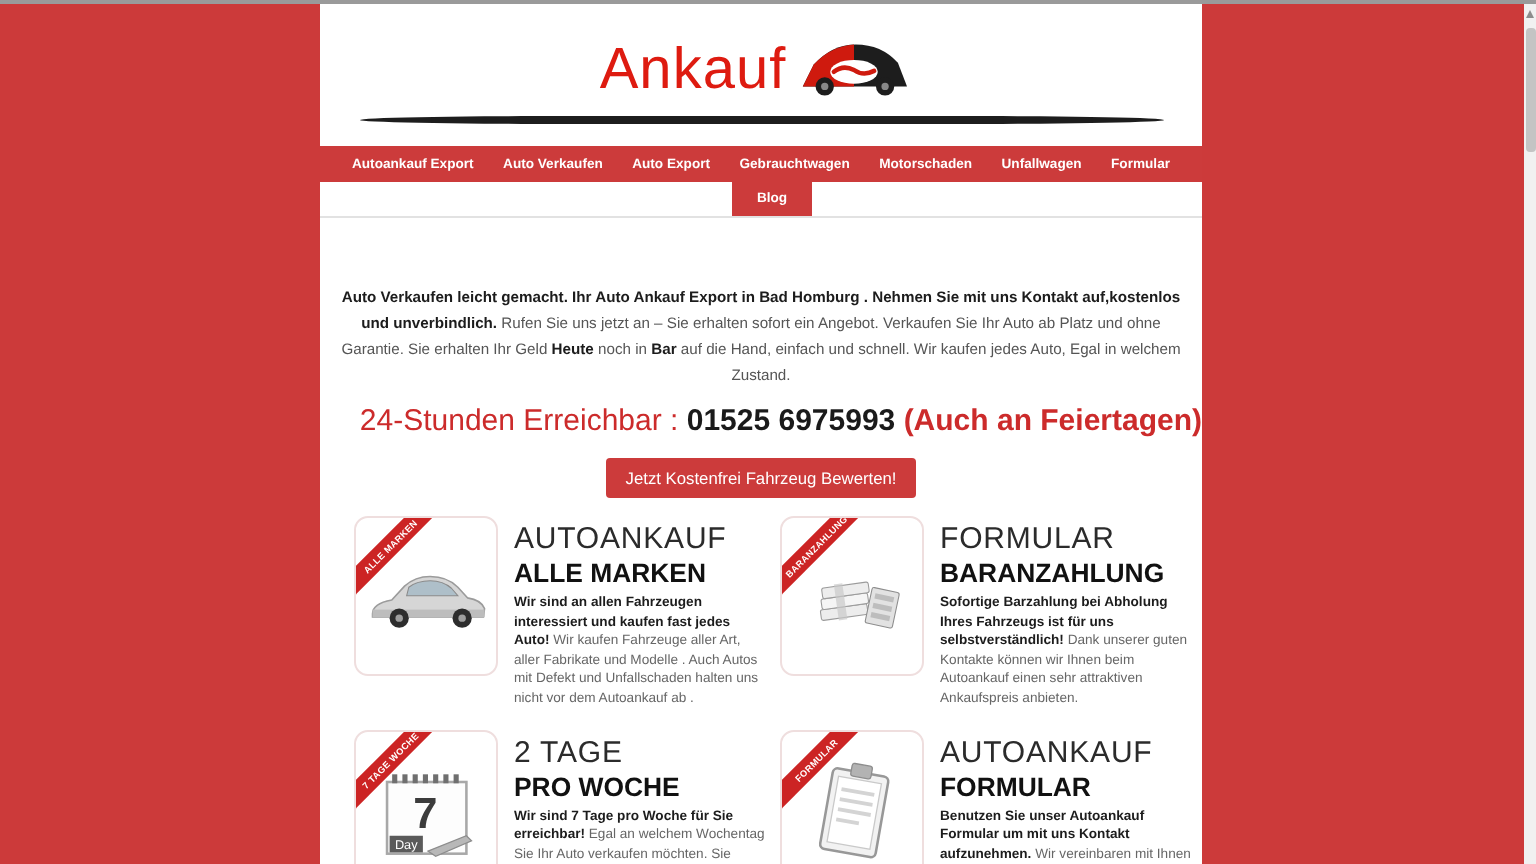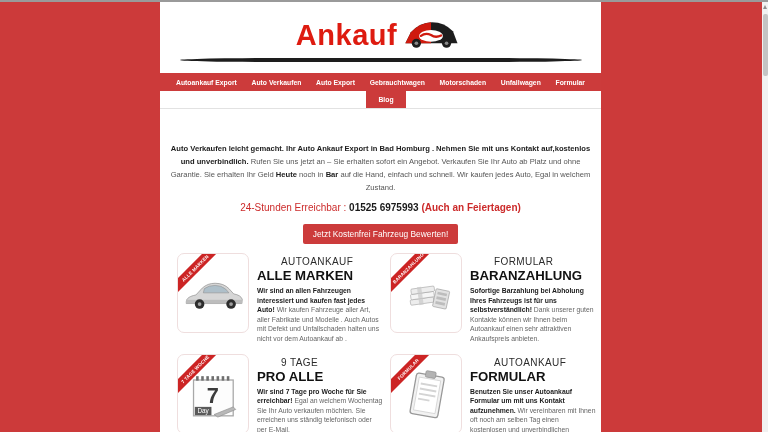--- a/index.html
+++ b/index.html
@@ -3,49 +3,49 @@
 <meta charset="utf-8">
 <style>
   * { margin:0; padding:0; box-sizing:border-box; }
   html,body { width:768px; height:432px; overflow:hidden; }
   body { font-family:"Liberation Sans","DejaVu Sans",sans-serif; background:#cc3a3a; position:relative; }
   .topline { position:absolute; top:0; left:0; width:768px; height:2px; background:#9a9a9a; z-index:5; }
   .content { position:absolute; left:160px; top:2px; width:441px; height:430px; background:#ffffff; overflow:hidden; }
 
   
   .logo-row { display:flex; align-items:center; justify-content:center; margin-top:12px; height:42px; }
-  .logo-word { color:#de1b10; font-size:29px; font-weight:bold; letter-spacing:0.5px; }
+  .logo-word { color:#de1b10; font-size:29px; font-weight:normal; letter-spacing:0.5px; }
   .logo-car { width:64px; height:42px; margin:0 2px; }
   .swoosh { width:402px; height:4px; background:#1d1d1d; border-radius:50%/100%; margin:2px auto 0 auto; }
 
   
   .navbar { margin-top:11px; height:18px; background:#cc3b3b; display:flex; align-items:center; justify-content:space-between; padding:0 16px; }
   .navbar a { color:#ffffff; font-size:6.8px; font-weight:bold; text-decoration:none; white-space:nowrap; cursor:pointer; }
   .blog-row { height:17px; position:relative; }
   .blog-btn { position:absolute; left:206px; top:0; width:40px; height:17px; background:#cc3b3b; color:#fff; font-size:6.8px; font-weight:bold; display:flex; align-items:center; justify-content:center; text-decoration:none; cursor:pointer; }
   .sep { border:none; border-top:1px solid #e2e2e2; margin:0; }
 
   
   .intro { margin:33px 10px 0 10px; text-align:center; font-size:7.6px; line-height:13px; color:#555; }
   .intro b { color:#1c1c1c; }
-  .hotline { margin-top:8px; text-align:center; font-size:10px; }
+  .hotline { margin-top:8px; text-align:right; font-size:15px; }
   .hl-label { color:#cc2b2b; }
   .hl-phone { color:#1a1a1a; font-weight:bold; }
   .hl-note { color:#cc2b2b; font-weight:bold; }
   .cta-row { text-align:center; margin-top:10px; }
   .cta { display:inline-block; background:#cc3b3b; color:#ffffff; font-size:8.4px; padding:5px 10px; border-radius:2px; text-decoration:none; cursor:pointer; }
 
   
   .grid { margin:9px 0 0 17px; display:grid; grid-template-columns:206px 206px; column-gap:7px; row-gap:10px; }
   .feature { display:flex; gap:8px; }
   .img-box { position:relative; flex:0 0 72px; height:80px; border:1px solid #efdede; border-radius:7px; background:#fff; overflow:hidden; }
   .img-box svg { position:absolute; left:4px; top:10px; width:64px; height:62px; }
   .ribbon { position:absolute; top:9px; left:-25px; width:84px; transform:rotate(-45deg); background:#cc2424; color:#fff; font-size:4.6px; font-weight:bold; text-align:center; padding:2.5px 0; letter-spacing:0.2px; }
   .ftext { flex:1; padding-top:3px; }
-  .t1 { font-size:10px; color:#2b2b2b; letter-spacing:0.4px;margin-left:24px; }
+  .t1 { font-size:15px; color:#2b2b2b; letter-spacing:0.4px; }
   .t2 { font-size:13.2px; font-weight:bold; color:#111; margin:1px 0 3px 0; }
   .fp { font-size:6.8px; line-height:9.6px; color:#666; }
   .fp b { color:#1c1c1c; }
 
   
   .scrollbar { position:absolute; right:0; top:2px; width:6px; height:430px; background:#f1f1f1; }
   .sb-arrow { position:absolute; top:1px; left:0; width:6px; height:8px; }
   .sb-arrow::after { content:""; position:absolute; left:1px; top:2px; border-left:2px solid transparent; border-right:2px solid transparent; border-bottom:4px solid #8d8d8d; }
   .sb-thumb { position:absolute; top:12px; left:0.5px; width:5px; height:62px; background:#c4c4c4; border-radius:2px; }
 </style>
@@ -154,22 +154,22 @@
               <rect x="62" y="14" width="4" height="7"></rect>
             <rect x="70" y="14" width="4" height="7"></rect>
           </g>
           <text x="48" y="56" font-size="34" font-weight="bold" fill="#3c3c3c" text-anchor="middle" font-family="Liberation Sans, sans-serif">7</text>
           <rect x="20" y="62" width="26" height="13" fill="#5a5a5a"></rect>
           <text x="33" y="72" font-size="10" fill="#ffffff" text-anchor="middle" font-family="Liberation Sans, sans-serif">Day</text>
           <path d="M50 74 L80 62 L84 66 L56 78 Z" fill="#b8b8b8" stroke="#8d8d8d" stroke-width="1"></path>
         </svg>
       </div>
       <div class="ftext">
-        <div class="t1">9 TAGE</div>
-        <div class="t2">PRO ALLE</div>
+        <div class="t1">2 TAGE</div>
+        <div class="t2">PRO WOCHE</div>
         <p class="fp"><b>Wir sind 7 Tage pro Woche für Sie erreichbar!</b><span> Egal an welchem Wochentag Sie Ihr Auto verkaufen möchten. Sie erreichen uns ständig telefonisch oder per E-Mail.</span></p>
       </div>
     </div>
 
     <div class="feature">
       <div class="img-box">
         <div class="ribbon">FORMULAR</div>
         <svg viewBox="0 0 100 90">
           <g transform="rotate(10 50 45)">
             <rect x="28" y="12" width="44" height="64" rx="4" fill="#f2f2f2" stroke="#989898" stroke-width="2"></rect>

